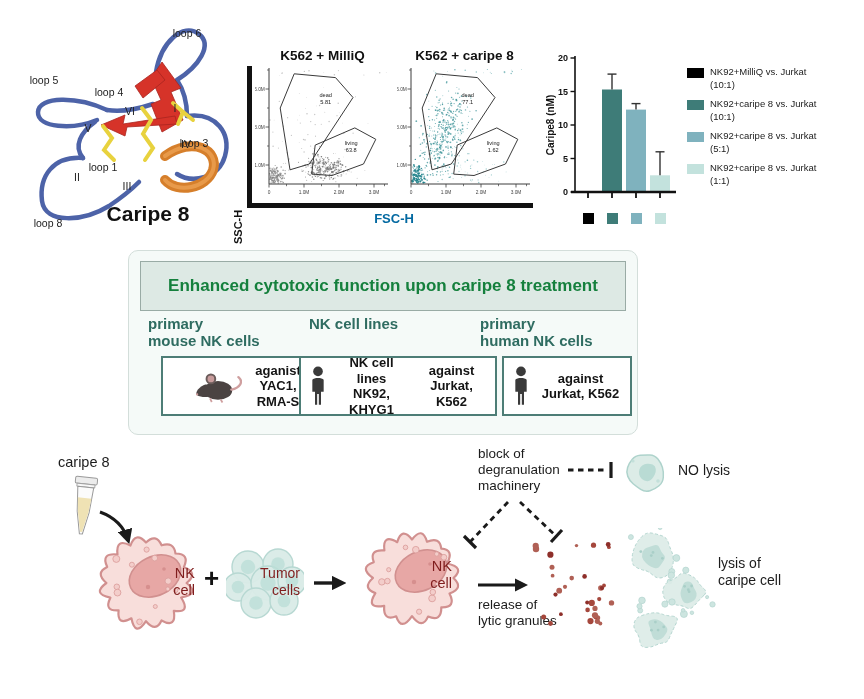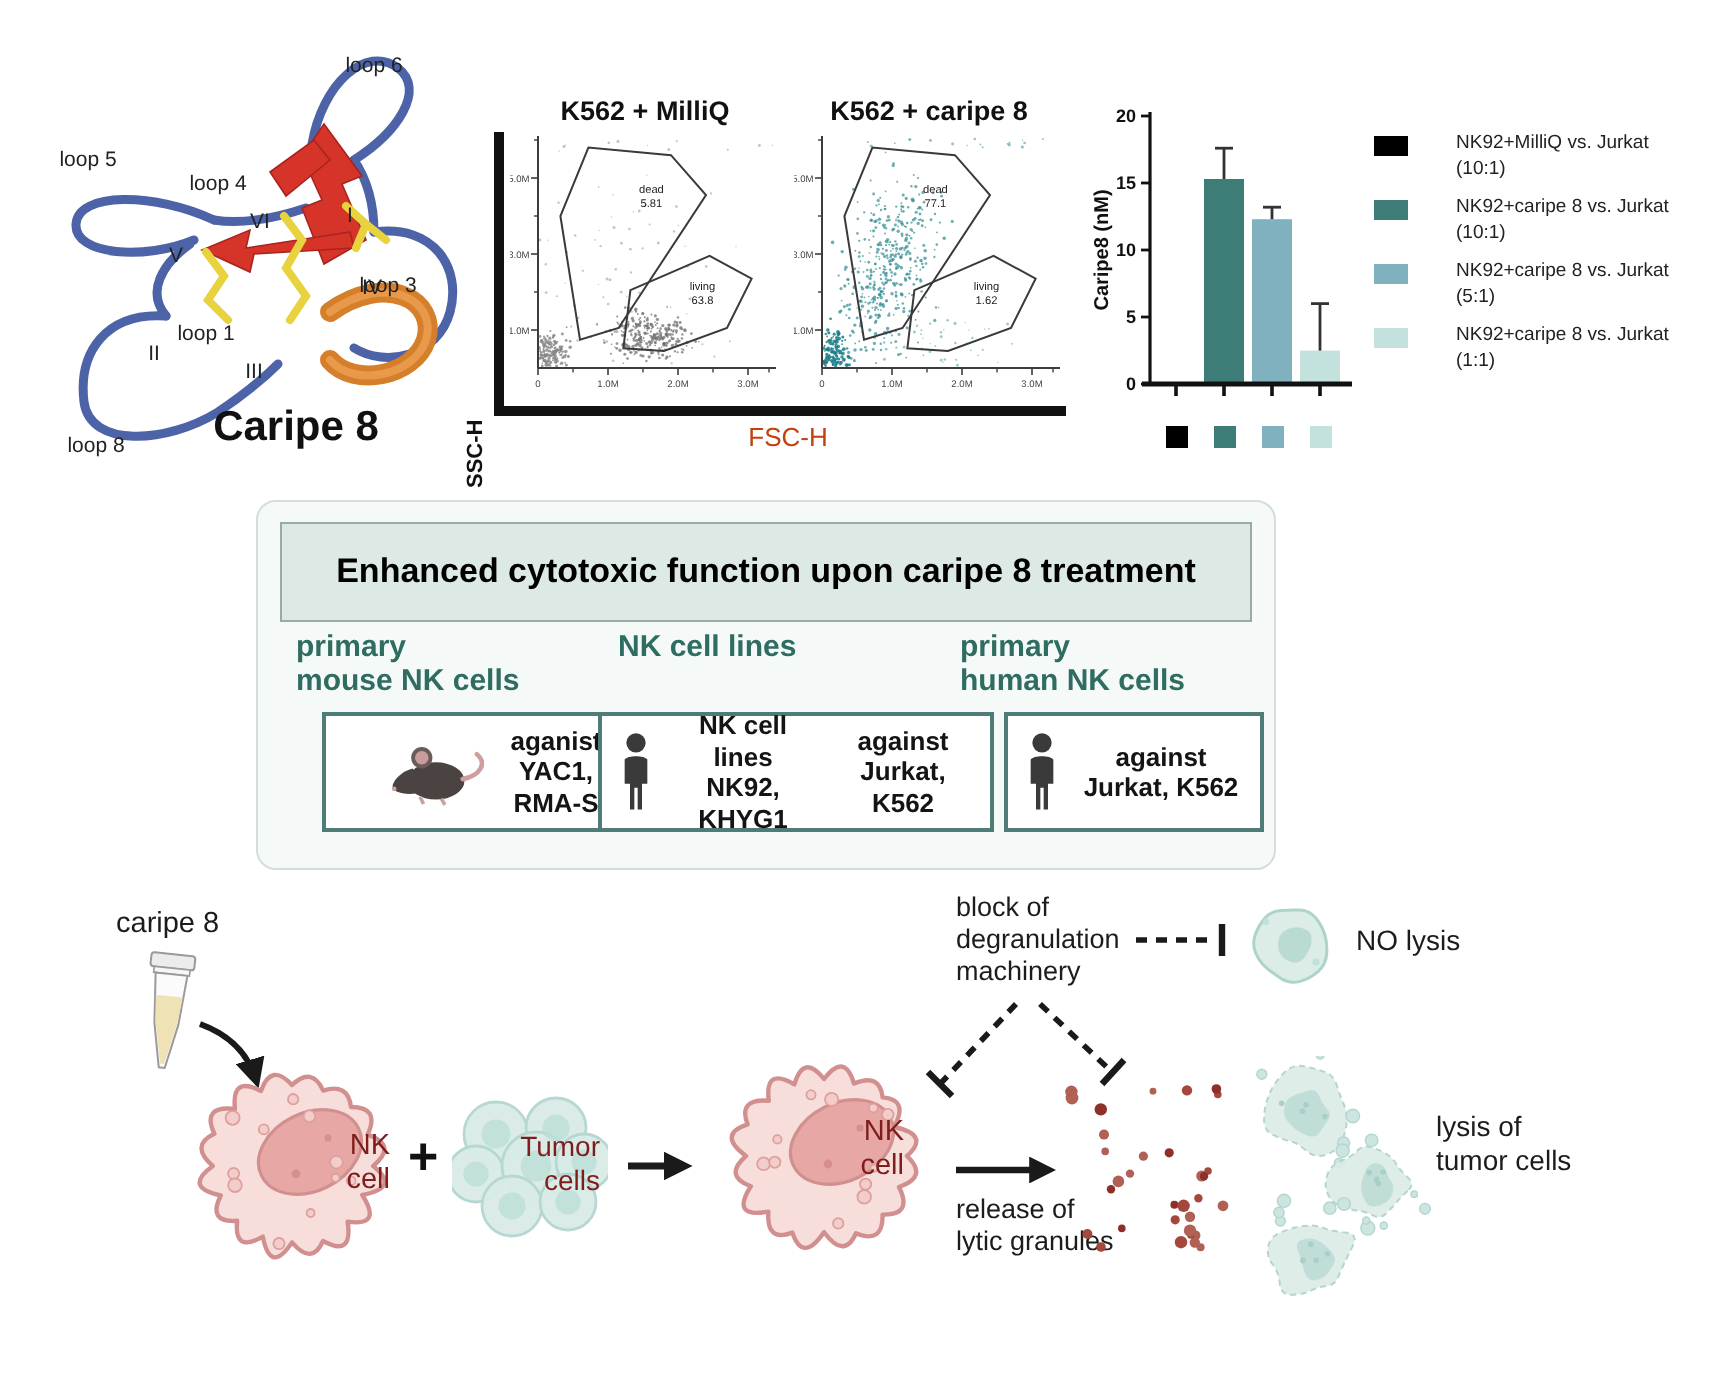--- a/index.html
+++ b/index.html
@@ -7,35 +7,35 @@
           font-family:"Liberation Sans",sans-serif;color:#1a1a1a;}
   .abs{position:absolute;}
   .ctr{text-align:center;}
   
   .p-label{position:absolute;transform:translate(-50%,-50%);font-size:10.5px;color:#222;white-space:nowrap;}
   .protein-name{font-weight:bold;font-size:21px;color:#111;}
   
   .flow-title{font-weight:bold;font-size:13.5px;color:#111;}
   .axis-bar{background:#111;}
   .flow-ylab{writing-mode:vertical-rl;transform:rotate(180deg);font-weight:bold;font-size:11px;color:#111;}
-  .flow-xlab{font-weight:normal;font-size:13px;color:#c2410c;}
+  .flow-xlab{font-weight:bold;font-size:13px;color:#0369a1;}
   svg text.tk{font:4.8px "Liberation Sans",sans-serif;fill:#444;}
   svg text.gt{font:5.6px "Liberation Sans",sans-serif;fill:#222;}
   svg text.bt{font:bold 9px "Liberation Sans",sans-serif;fill:#111;}
   svg text.byl{font:bold 10px "Liberation Sans",sans-serif;fill:#111;}
   
   #bar-legend{display:flex;flex-direction:column;}
-  .lg-item{display:flex;gap:24px;margin-bottom:7px;}
+  .lg-item{display:flex;gap:6px;margin-bottom:7px;}
   .lg-sw{width:17px;height:9.5px;margin-top:2px;flex:0 0 auto;}
   .lg-tx{font-size:9.5px;line-height:12.5px;color:#222;}
   .cat-sq{position:absolute;top:0;width:11px;height:11px;}
   
   .sum-container{background:#f5faf8;border:1.5px solid #d3deda;border-radius:10px;}
   .sum-header{background:#dde9e4;border:1.5px solid #99aba5;display:flex;align-items:center;justify-content:center;}
-  .sum-title{font-weight:bold;font-size:17px;color:#000000;}
+  .sum-title{font-weight:bold;font-size:17px;color:#15803d;}
   .sum-heading{font-weight:bold;font-size:15px;line-height:17px;color:#2f6c61;}
   .sum-box{background:#fff;border:2px solid #4d7d76;display:flex;align-items:center;padding:0 7px;gap:7px;}
   .sum-text{font-weight:bold;font-size:13px;line-height:15.5px;text-align:center;color:#141414;flex:1;}
   
   .mech-label{font-size:13.5px;line-height:16px;color:#1c1c1c;}
   .cell-label{font-size:14.5px;line-height:17px;text-align:right;color:#7f1d1d;}
   .plus-sign{font-size:26px;font-weight:bold;color:#111;}
 </style>
 </head>
 <body>
@@ -1564,16 +1564,16 @@
       <circle cx="34.0" cy="72.4" r="3.3" fill="#cde5e0" stroke="#b4d6d0" stroke-width="0.7"></circle>
       <circle cx="64.0" cy="74.0" r="3.2" fill="#cde5e0" stroke="#b4d6d0" stroke-width="0.7"></circle>
       <circle cx="55.7" cy="98.9" r="1.4" fill="#a9cfc8"></circle>
       <circle cx="47.4" cy="94.1" r="1.4" fill="#a9cfc8"></circle>
       <circle cx="50.1" cy="102.1" r="1.4" fill="#a9cfc8"></circle>
       <circle cx="43.4" cy="102.2" r="1.4" fill="#a9cfc8"></circle>
     </svg>
 
   <div class="abs mech-label" style="left:718px;top:555px;font-size:14px;line-height:17px;">
     <div>lysis of</div>
-    <div>tumor cells</div>
+    <div>caripe cell</div>
   </div>
 
 </div>
 
 </body></html>

